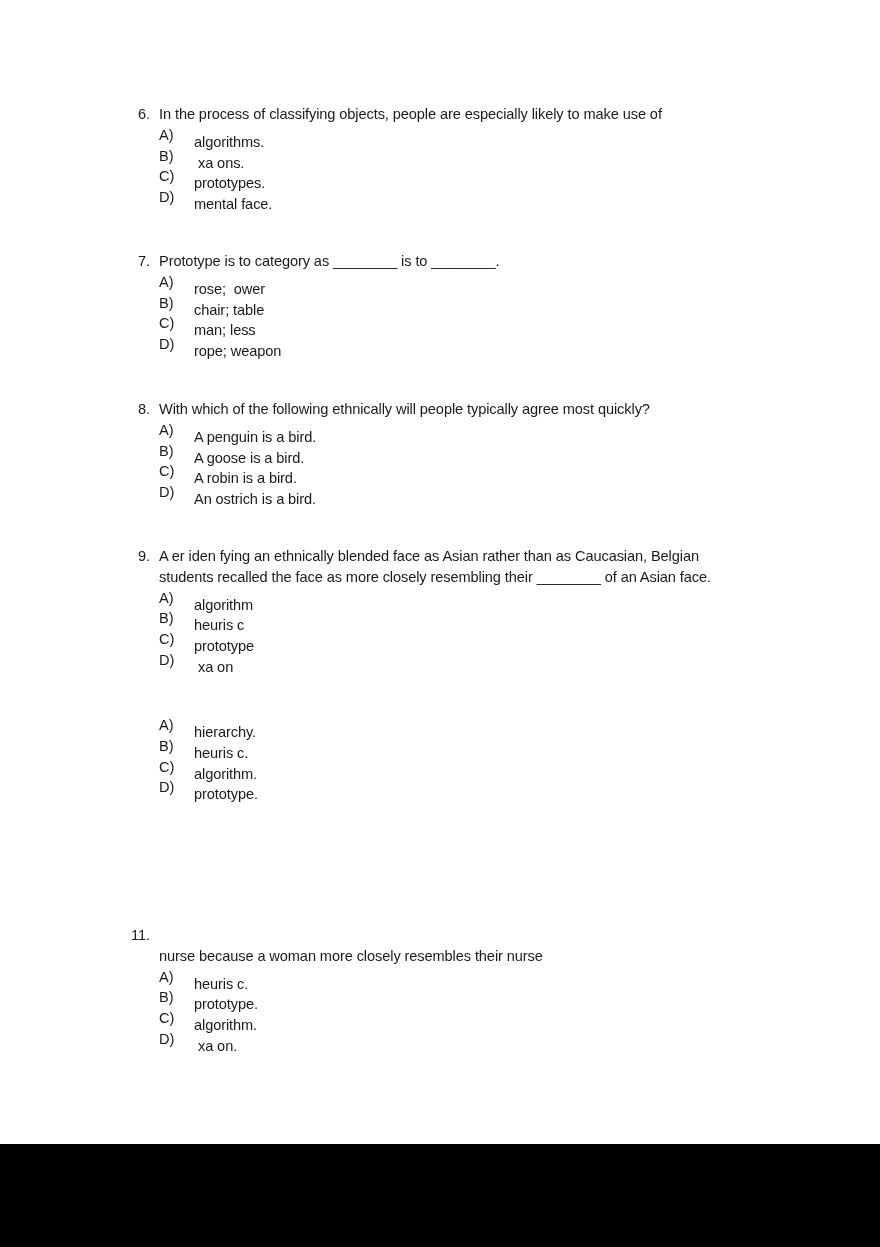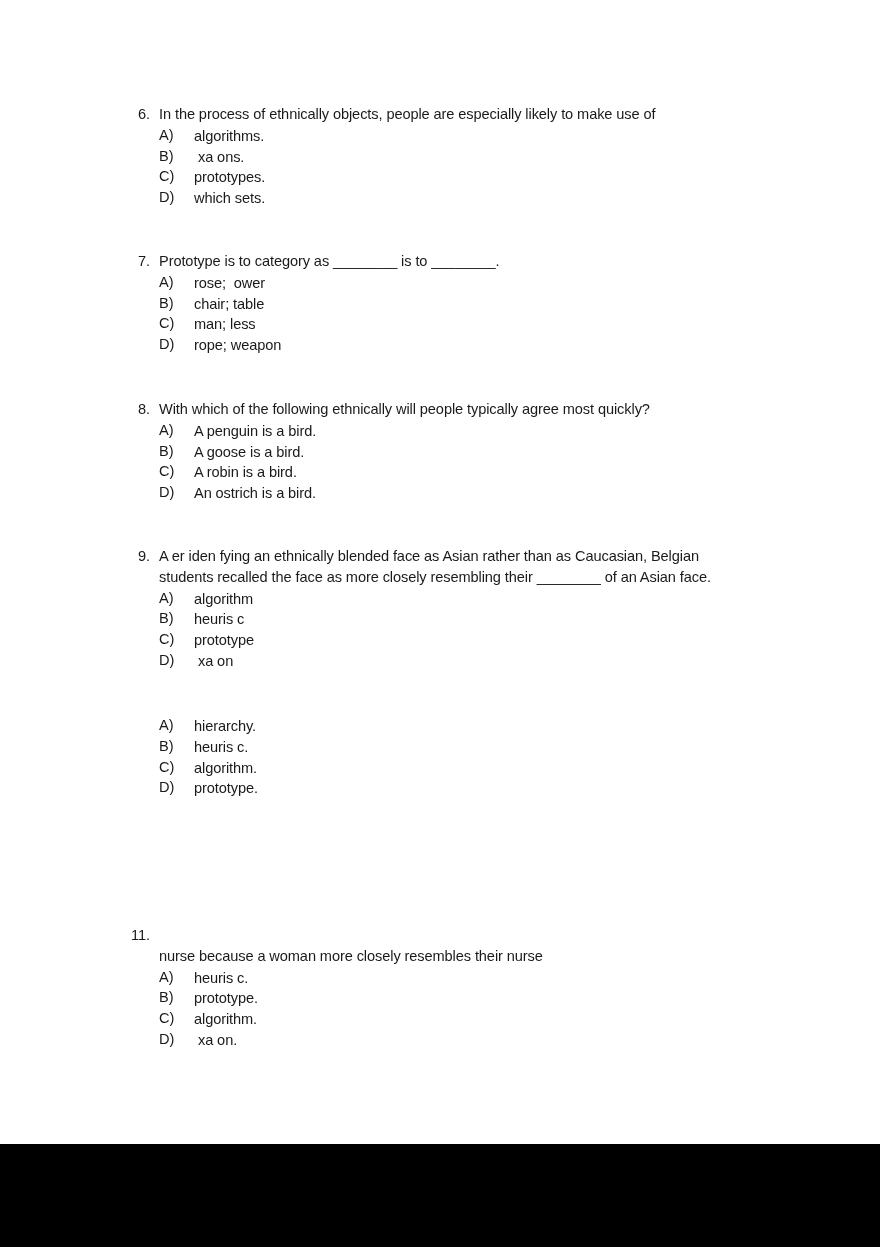--- a/index.html
+++ b/index.html
@@ -63,49 +63,49 @@
       white-space: pre;
     }
     .opt-letter {
       position: absolute;
       left: 159px;
       top: 0;
     }
     .opt-text {
       position: absolute;
       left: 194px;
-      top: 1px;
+      top: 7px;
       white-space: pre;
     }
   </style>
 </head>
 <body>
 
 <div class="page">
 
   <div class="question" style="top:104px;">
     <div class="q-line">
       <span class="q-num">6.</span>
-      <span class="q-text">In the process of ethnically objects, people are especially likely to make use of</span>
+      <span class="q-text">In the process of classifying objects, people are especially likely to make use of</span>
     </div>
     <div class="opt">
       <span class="opt-letter">A)</span>
       <span class="opt-text">algorithms.</span>
     </div>
     <div class="opt">
       <span class="opt-letter">B)</span>
       <span class="opt-text"> xa ons.</span>
     </div>
     <div class="opt">
       <span class="opt-letter">C)</span>
       <span class="opt-text">prototypes.</span>
     </div>
     <div class="opt">
       <span class="opt-letter">D)</span>
-      <span class="opt-text">which sets.</span>
+      <span class="opt-text">mental face.</span>
     </div>
   </div>
 
   <div class="question" style="top:251px;">
     <div class="q-line">
       <span class="q-num">7.</span>
       <span class="q-text">Prototype is to category as ________ is to ________.</span>
     </div>
     <div class="opt">
       <span class="opt-letter">A)</span>

